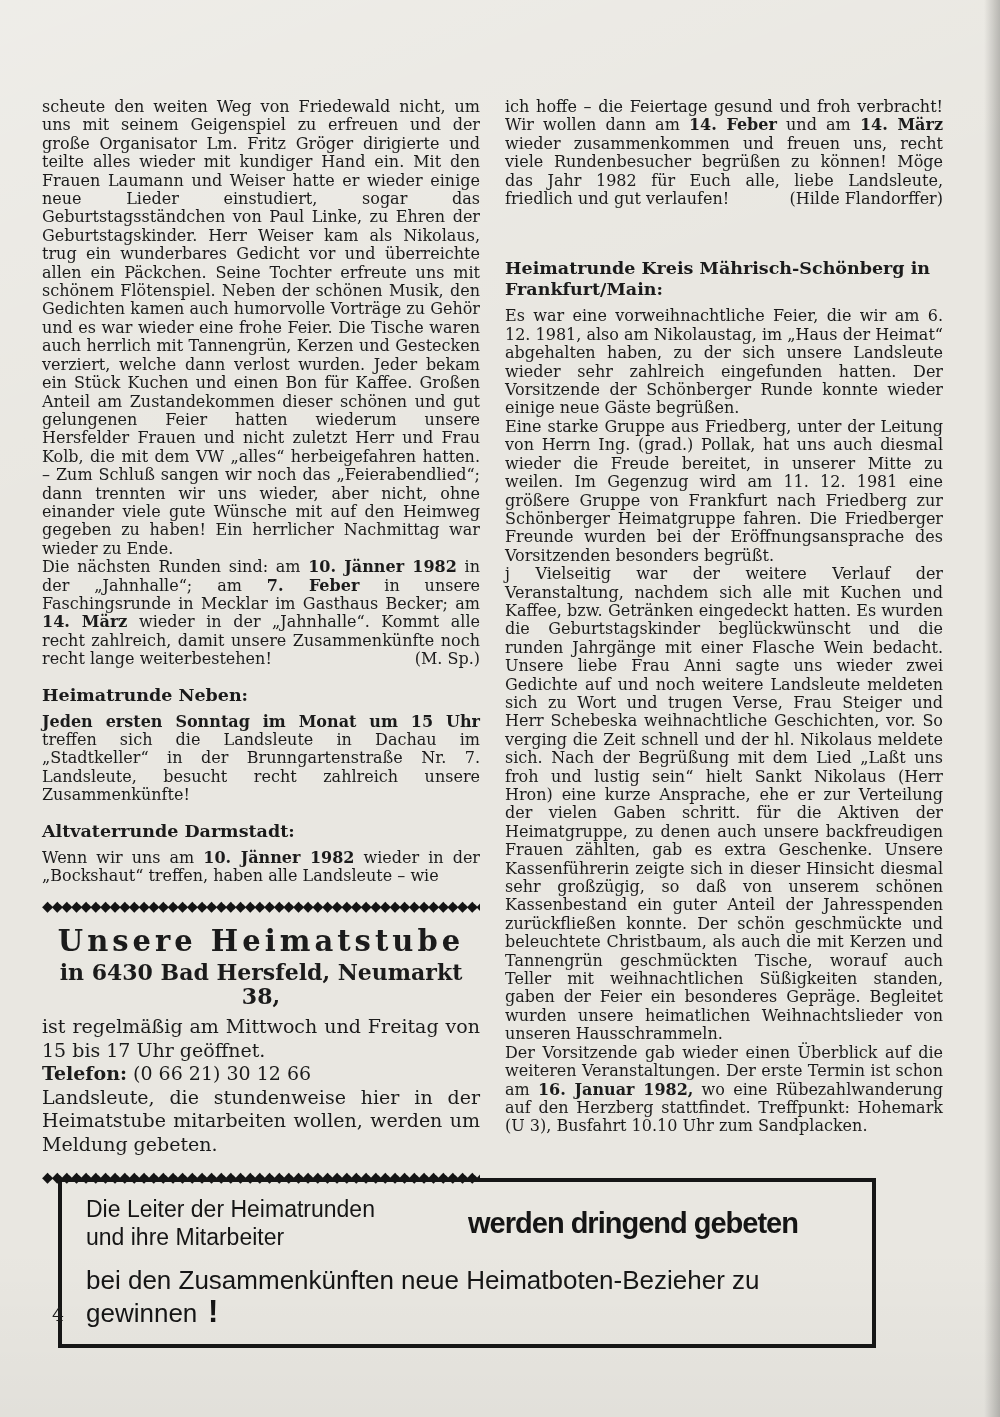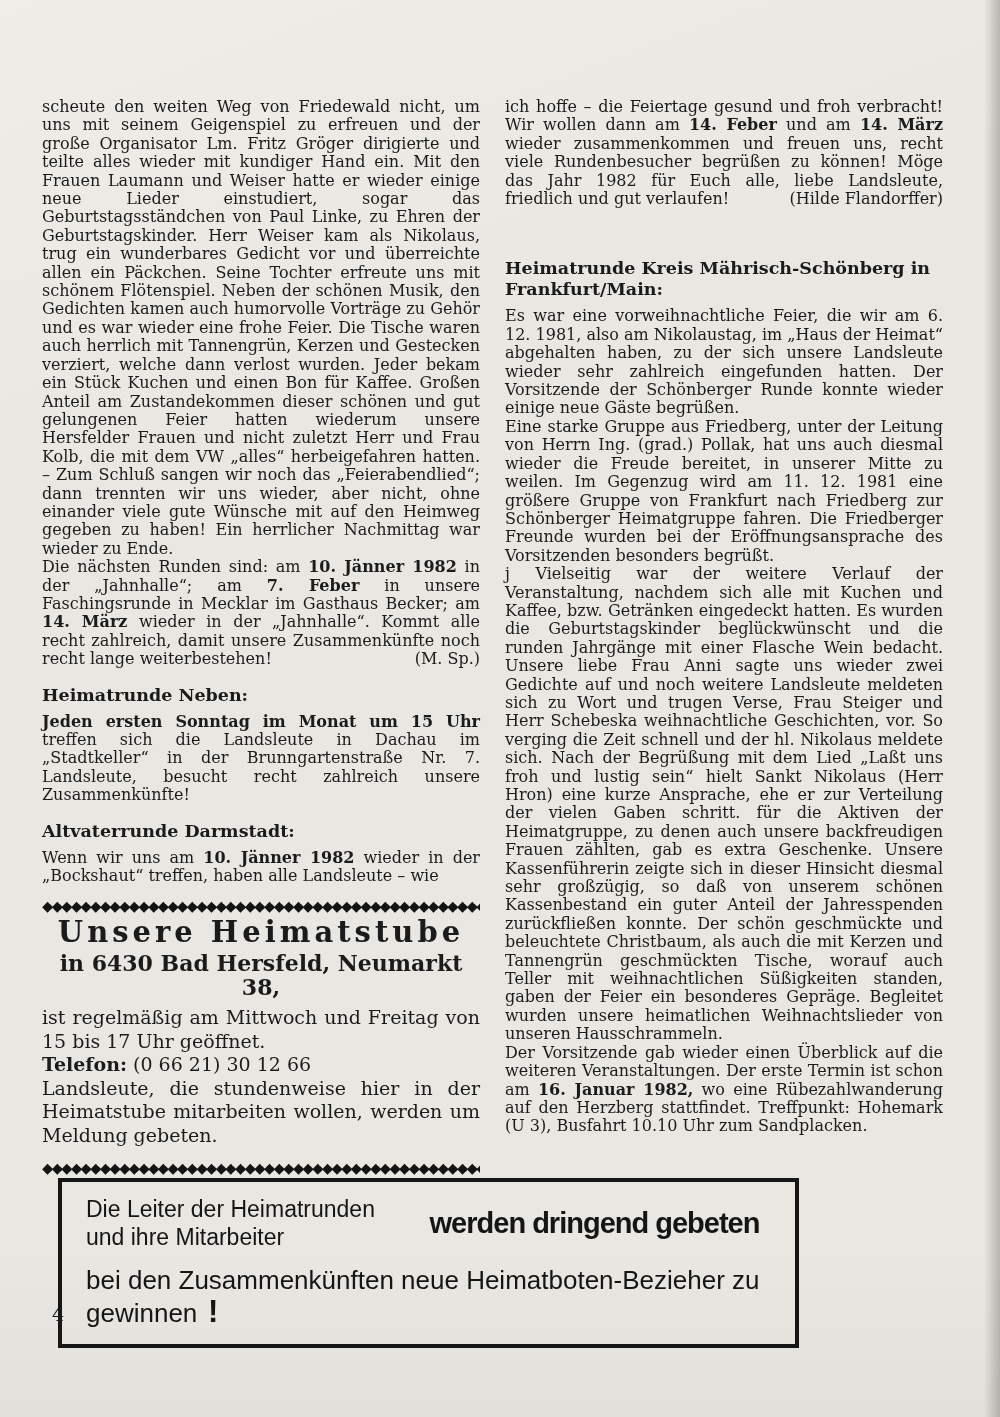--- a/index.html
+++ b/index.html
@@ -23,26 +23,26 @@
   .body { margin:0; font-size:16px; line-height:18.4px; }
   .jtext { text-align:justify; }
   .subhead { margin:16px 0 7px 0; font-size:17.5px; line-height:21px; font-weight:bold; }
   .mt-lg { margin-top:50px; }
   b { font-weight:bold; }
   .sig { float:right; }
   .diamond-row {
     margin-top:13px; height:17px; font-size:14.5px; line-height:16px;
     letter-spacing:-1.5px; white-space:nowrap; overflow:hidden; color:#141414;
   }
-  .hs-title { margin-top:0; text-align:center; font-size:29px; line-height:34px; font-weight:bold; letter-spacing:4px; }
+  .hs-title { margin-top:9px; text-align:center; font-size:29px; line-height:34px; font-weight:bold; letter-spacing:4px; }
   .hs-address { text-align:center; font-size:22px; line-height:24px; font-weight:bold; margin-top:2px; }
   .hs-body { margin:0; font-size:19px; line-height:23.5px; }
   .hs-first { margin-top:7px; }
   .footer-box {
-    position:absolute; left:58px; top:1178px; width:741px; box-sizing:border-box;
+    position:absolute; left:58px; top:1178px; width:818px; box-sizing:border-box;
     border:4px solid #161616; padding:13px 22px 15px 24px;
     font-family:"Liberation Sans", sans-serif; color:#151515;
   }
   .fb-row { display:flex; align-items:center; }
   .fb-left { width:330px; font-size:23px; line-height:28px; }
   .fb-big { flex:1; text-align:center; font-size:29px; line-height:50px; font-weight:bold; letter-spacing:-1px; white-space:nowrap; }
   .fb-bottom { margin-top:13px; font-size:26px; line-height:32px; }
   .fb-bottom .bang { font-size:31px; letter-spacing:2px; }
   .page-number { position:absolute; left:52px; top:1303px; font-size:19px; }
 </style>

